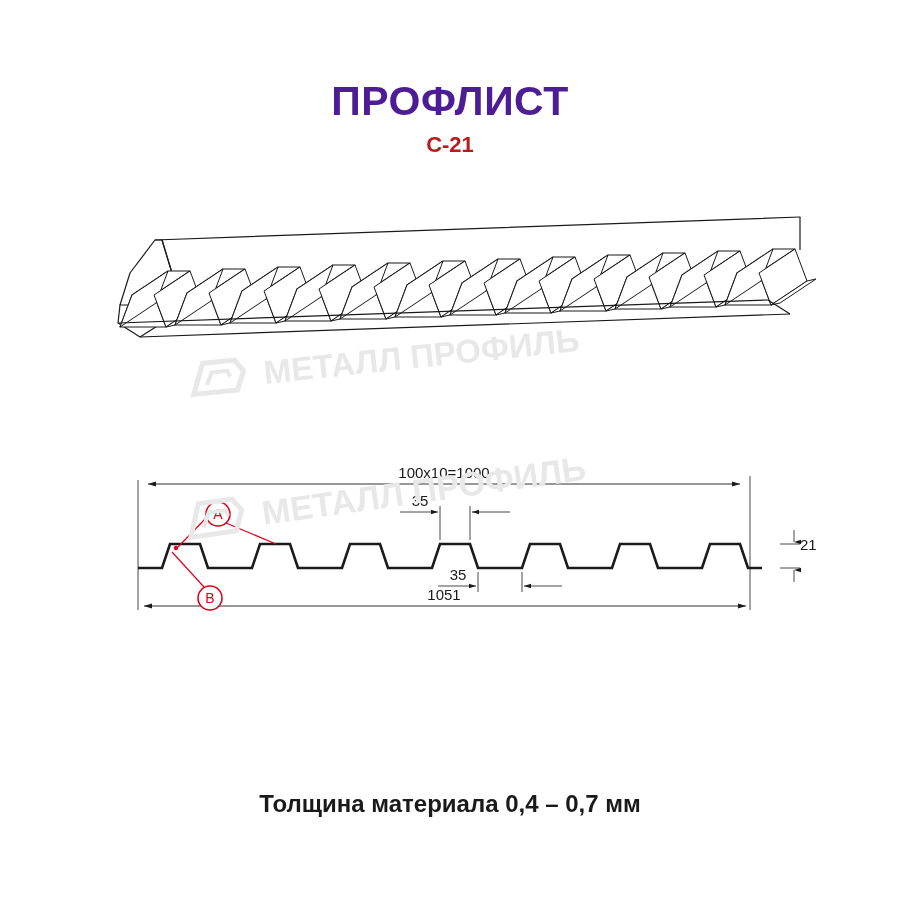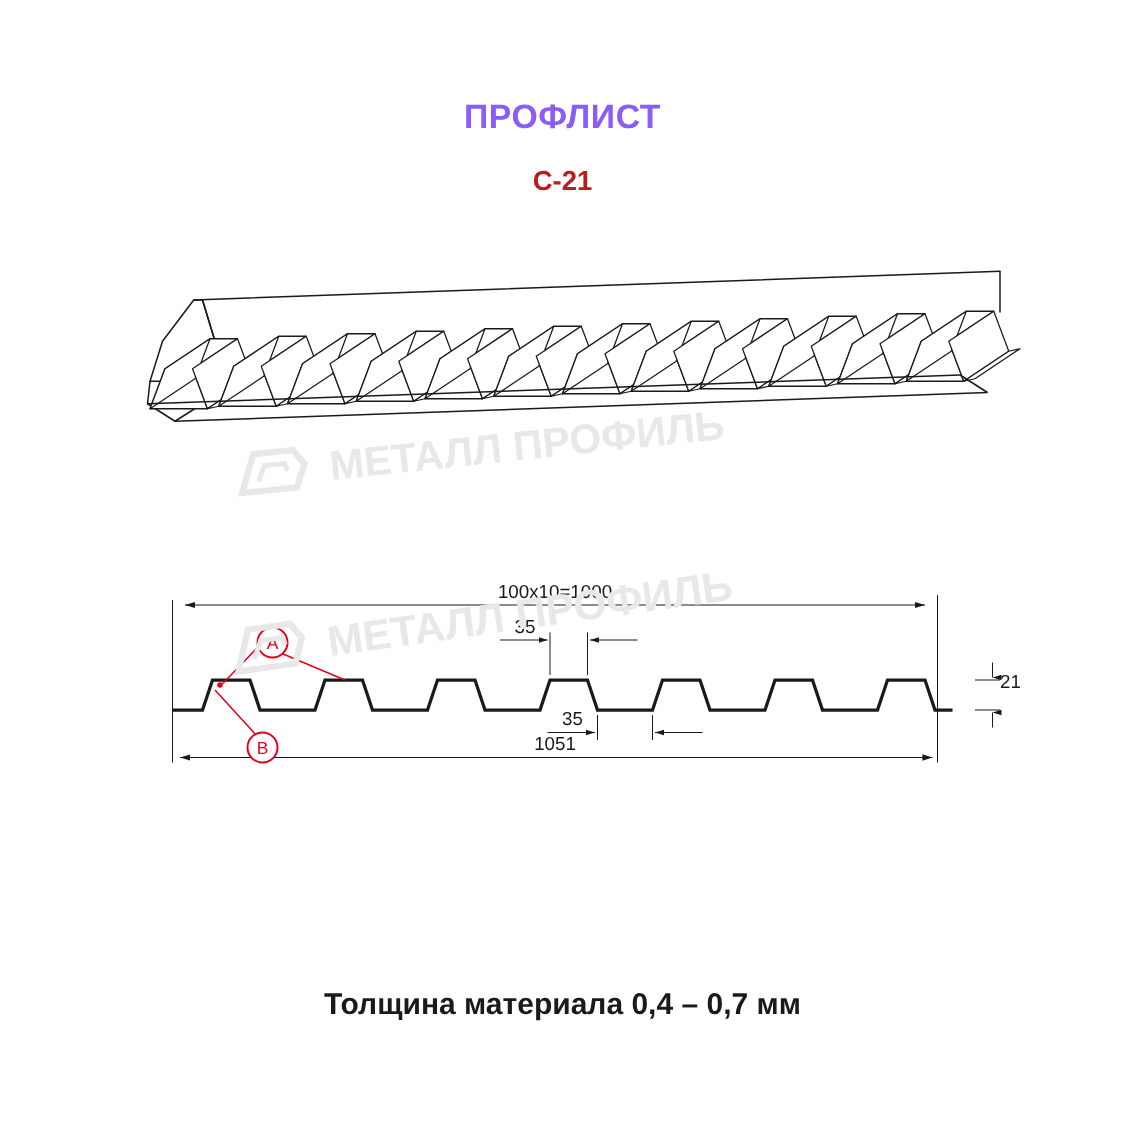--- a/index.html
+++ b/index.html
@@ -18,24 +18,24 @@
   .page {
     position: absolute;
     inset: 0;
   }
   .title {
     position: absolute;
     top: 78px;
     left: 0;
     width: 900px;
     text-align: center;
-    font-size: 27px;
+    font-size: 41px;
     font-weight: bold;
     letter-spacing: 0.5px;
-    color: #8b5cf6;
+    color: #4c1d95;
   }
   .subtitle {
     position: absolute;
     top: 132px;
     left: 0;
     width: 900px;
     text-align: center;
     font-size: 22px;
     font-weight: bold;
     color: #b91c1c;

